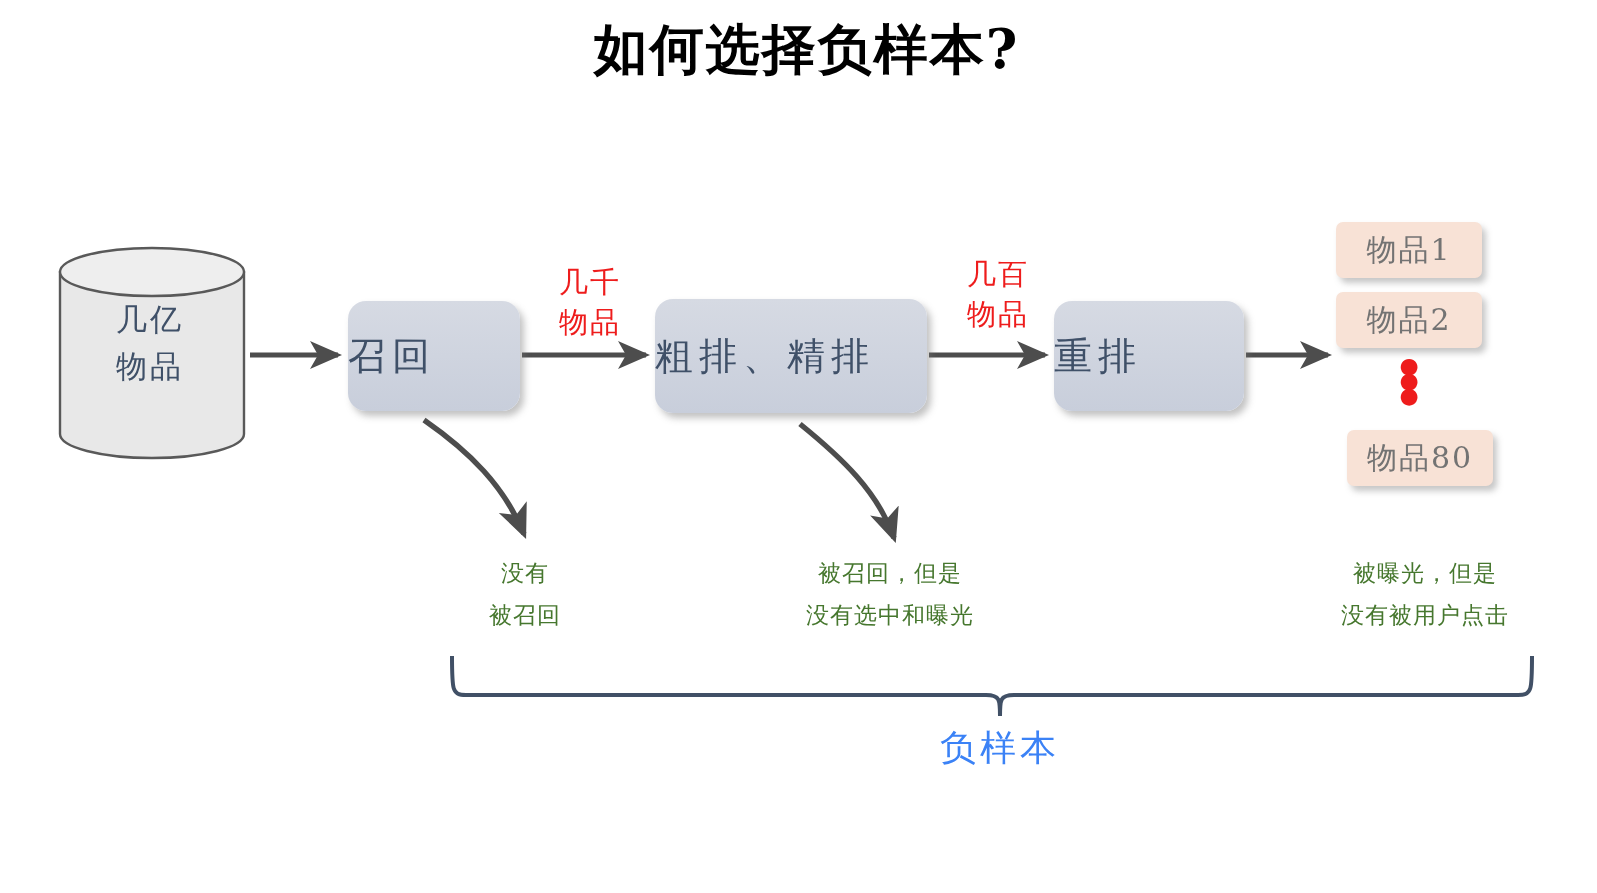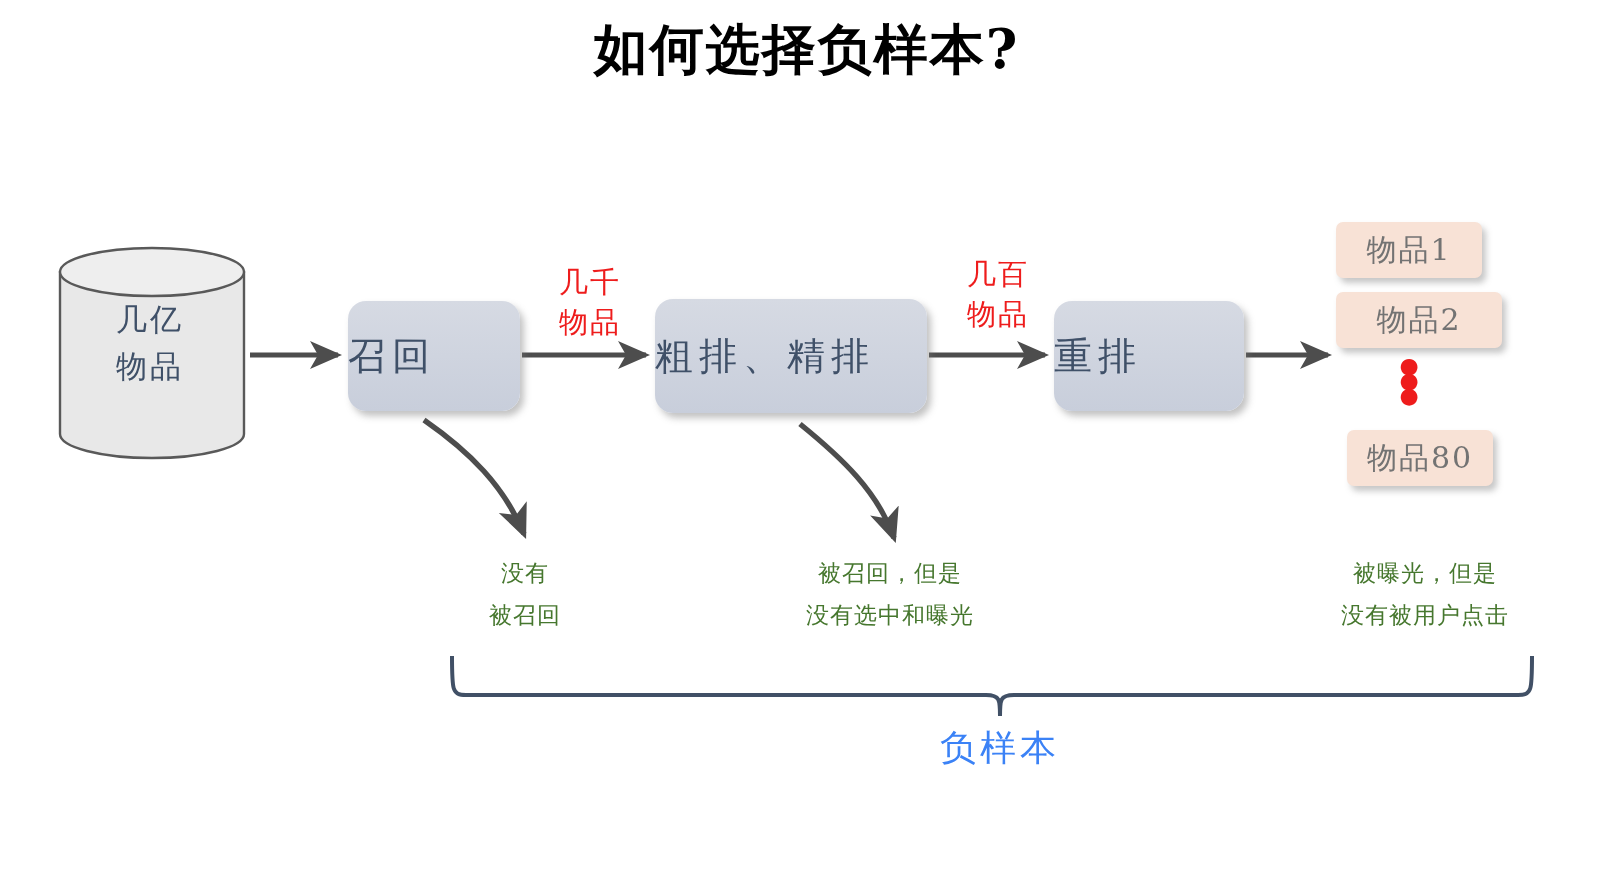--- a/index.html
+++ b/index.html
@@ -99,21 +99,21 @@
     box-shadow: 4px 5px 6px rgba(130,130,130,0.45);
     display: flex;
     align-items: center;
     justify-content: center;
     font-family: "DejaVu Serif", serif;
     font-size: 30px;
     color: #737373;
     letter-spacing: 2px;
   }
   #item-chip-0 { left: 1336px; top: 222px; width: 146px; height: 56px; }
-  #item-chip-1 { left: 1336px; top: 292px; width: 166px; height: 56px; }
+  #item-chip-1 { left: 1336px; top: 292px; width: 146px; height: 56px; }
   #item-chip-2 { left: 1336px; top: 430px; width: 146px; height: 56px; margin-left: 11px; }
   #item-ellipsis {
     position: absolute;
     left: 1336px;
     top: 358px;
     width: 146px;
     text-align: center;
     color: #ee1c1c;
     font-size: 22px;
     line-height: 15px;

